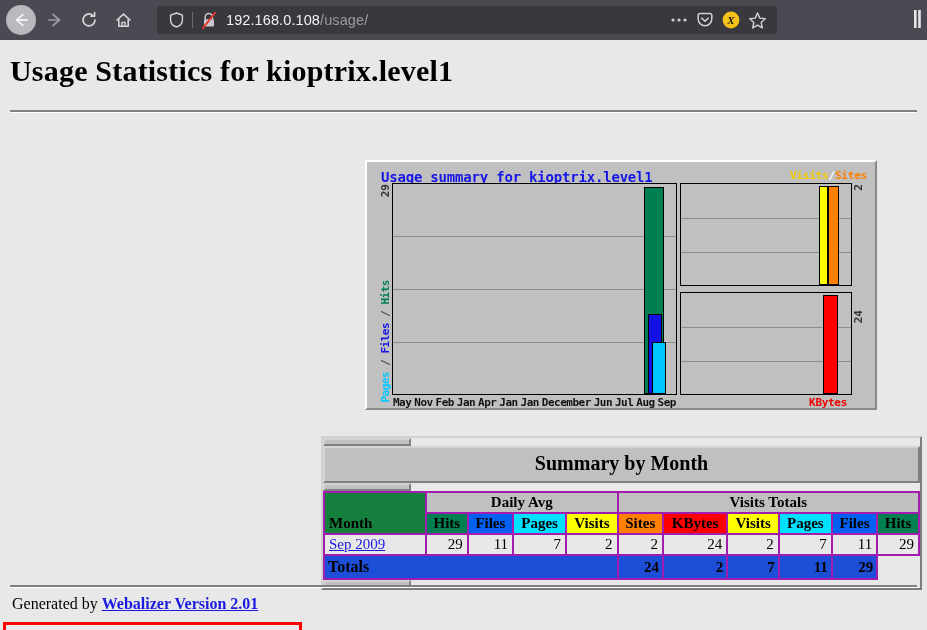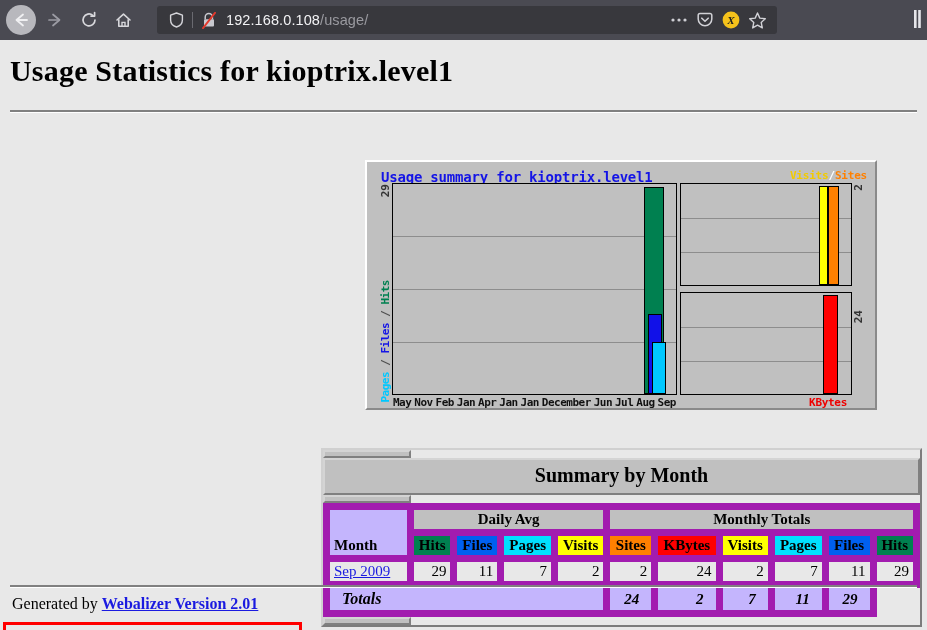--- a/index.html
+++ b/index.html
@@ -246,21 +246,21 @@
     right: 28px; top: 234px;
     font-size: 11px;
     font-weight: bold;
     color: #ee0000;
     letter-spacing: -0.3px;
   }
 
   
   .table-wrap {
     position: absolute;
-    left: 321px; top: 408px;
+    left: 321px; top: 396px;
     width: 601px;
   }
   .outer-box {
     border: 2px outset #d0d0d0;
     background: #e8e8e8;
     padding: 0;
   }
   .thinbar {
     height: 8px;
     border: 2px outset #d4d4d4;
@@ -277,32 +277,32 @@
     font-weight: bold;
     padding: 4px 0 6px 0;
     box-sizing: border-box;
   }
   table.grid {
     border-collapse: collapse;
     width: 100%;
     font-family: "Liberation Serif", serif;
   }
   table.grid td, table.grid th {
-    border: 7px solid #a21caf;
+    border: 2px solid #a21caf;
     padding: 1px 4px;
     font-size: 15px;
     box-sizing: border-box;
   }
   th.month-head {
-    background: #c4b5fd;
+    background: #15803d;
     font-weight: bold;
     font-size: 16px;
     text-align: left;
     vertical-align: bottom;
-    width: 84px;
+    width: 102px;
     padding-bottom: 4px;
   }
   th.grp {
     background: #c0c0c0;
     font-weight: bold;
     font-size: 16px;
     text-align: center;
     padding: 2px 0;
   }
   th.colh {
@@ -324,26 +324,25 @@
     background: #e8e8e8;
     text-align: left;
     padding: 2px 4px;
   }
   td.monthcell a {
     color: #1a1ae0;
     text-decoration: underline;
     font-size: 15px;
   }
   tr.totals td {
-    background: #c4b5fd;
+    background: #1d4ed8;
     font-weight: bold;
     font-size: 15px;
     text-align: right;
-    padding: 2px 12px;
-    font-style: italic;
+    padding: 2px 3px;
   }
   tr.totals td.totlabel {
     text-align: left;
     font-size: 16px;
   }
 
   
   .footer-rule {
     position: absolute;
     left: 10px; top: 545px;
@@ -539,21 +538,21 @@
     <div class="outer-box">
       <div class="thinbar"></div>
       <div class="titlebar">Summary by Month</div>
       <div class="thinbar"></div>
 
       <table class="grid">
         <tbody>
             <tr>
           <th class="month-head" rowspan="2">Month</th>
           <th class="grp" colspan="4">Daily Avg</th>
-          <th class="grp" colspan="6">Monthly Totals</th>
+          <th class="grp" colspan="6">Visits Totals</th>
         </tr>
         <tr>
           <th class="colh" style="background:#008050;">Hits</th>
           <th class="colh" style="background:#0060f0;">Files</th>
           <th class="colh" style="background:#00e0ff;">Pages</th>
           <th class="colh" style="background:#ffff00;">Visits</th>
           <th class="colh" style="background:#ff8000;">Sites</th>
           <th class="colh" style="background:#ff0000;">KBytes</th>
           <th class="colh" style="background:#ffff00;">Visits</th>
           <th class="colh" style="background:#00e0ff;">Pages</th>

